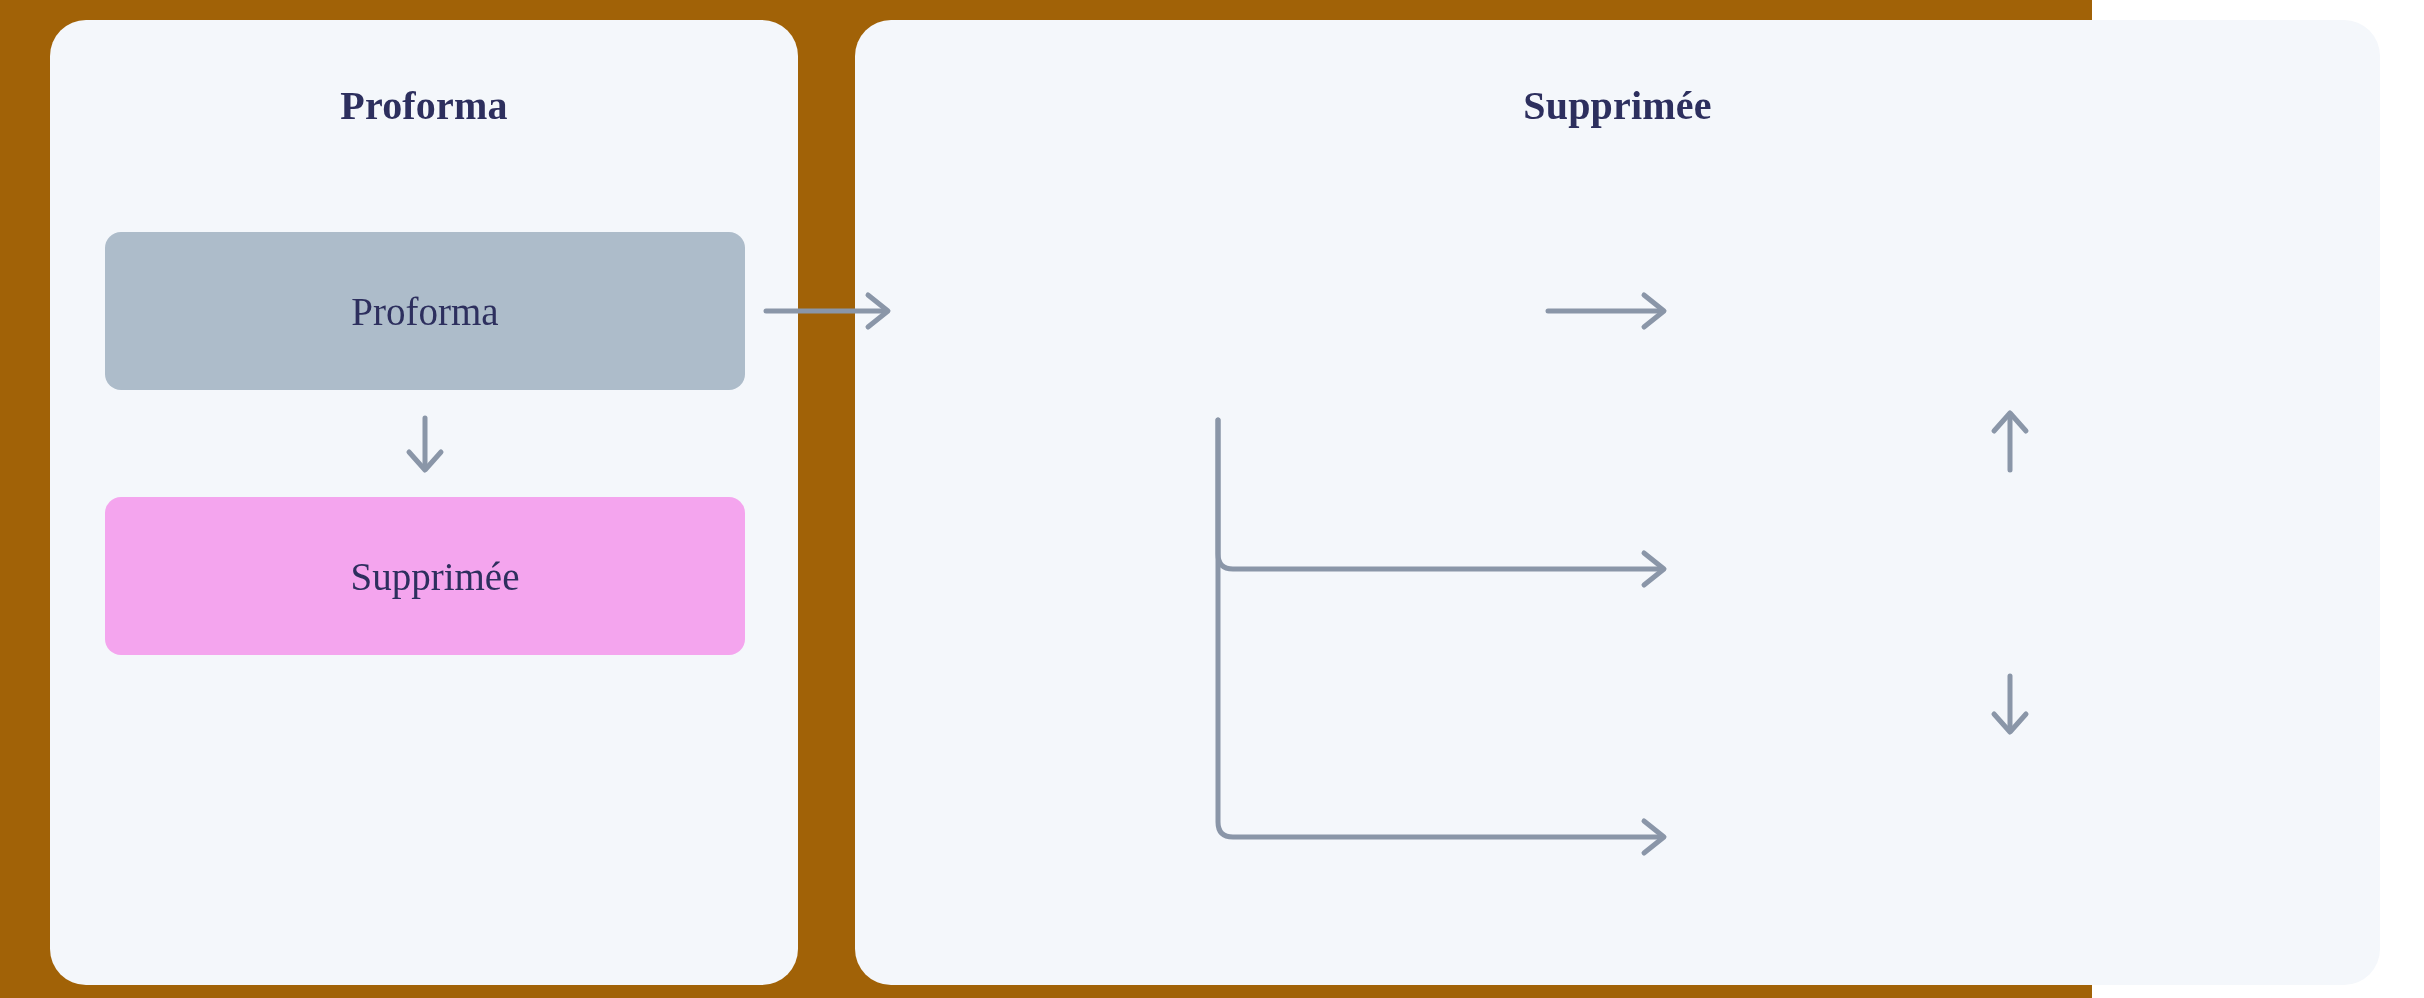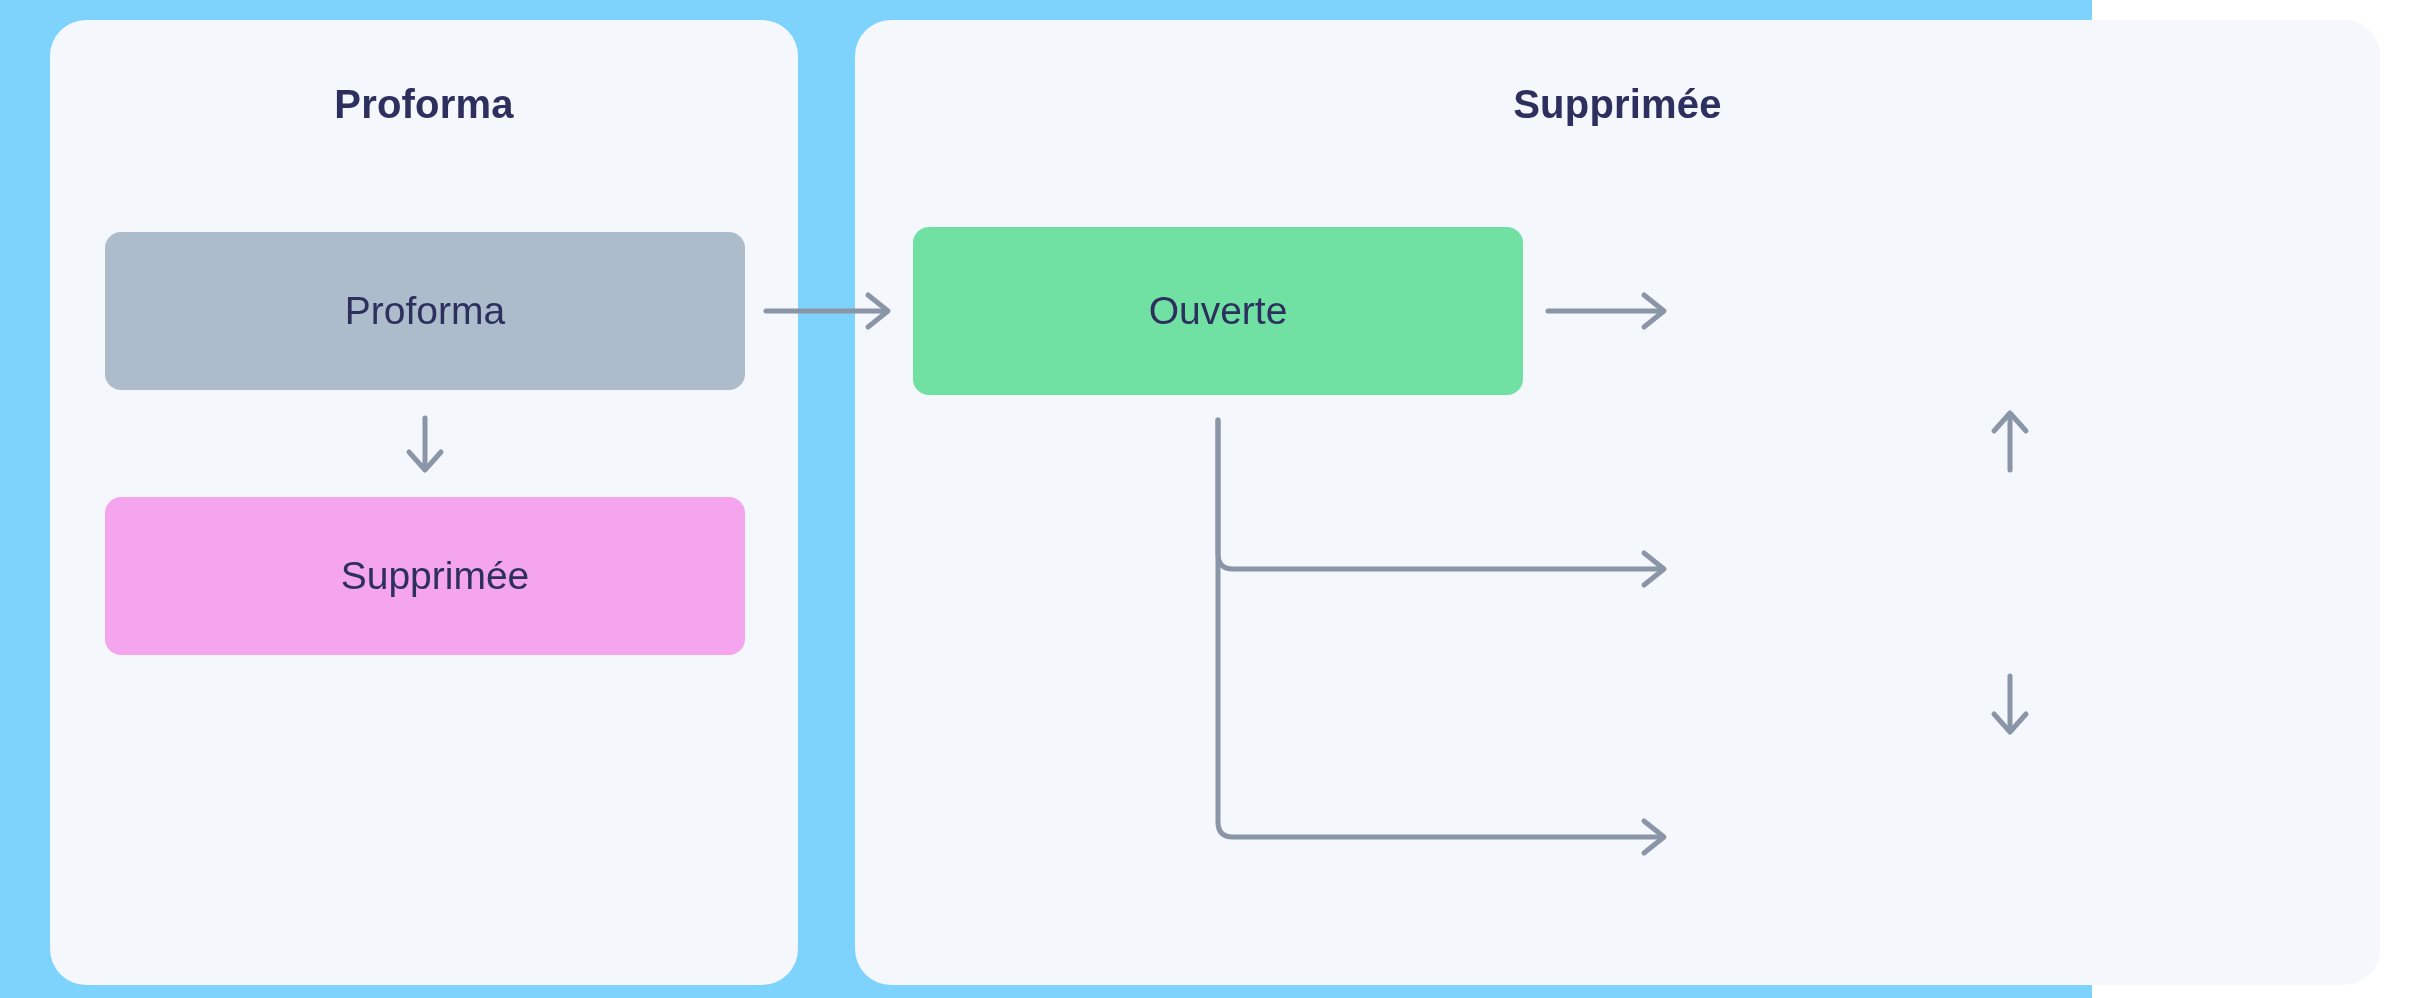--- a/index.html
+++ b/index.html
@@ -11,21 +11,22 @@
     width: 2424px;
     height: 998px;
     font-family: "Liberation Sans", sans-serif;
     overflow: hidden;
   }
 
   .canvas {
     position: relative;
     width: 2092px;
     height: 998px;
-    background: #7dd3fc;
+    background: #a16207;
+    font-family: Liberation Serif, serif;
   }
 
   
   .panel {
     position: absolute;
     background: #f4f7fb;
     border-radius: 36px;
   }
   #panel-proforma { left: 50px;  top: 20px; width: 748px;  height: 965px; }
   #panel-finalisee { left: 855px; top: 20px; width: 1525px; height: 965px; }
@@ -135,18 +136,17 @@
     <g>
       <path class="conn-line" d="M 2010 676 L 2010 730"></path>
       <path class="conn-head" d="M 1994 714 L 2010 732 L 2026 714"></path>
     </g>
   </svg>
 
   <div class="node" id="node-proforma">Proforma</div>
 
   <div class="node" id="node-supprimee">Supprimée</div>
 
-  <div class="node" id="node-ouverte">Ouverte</div>
 
 
 
 
 </div>
 
 </body></html>

